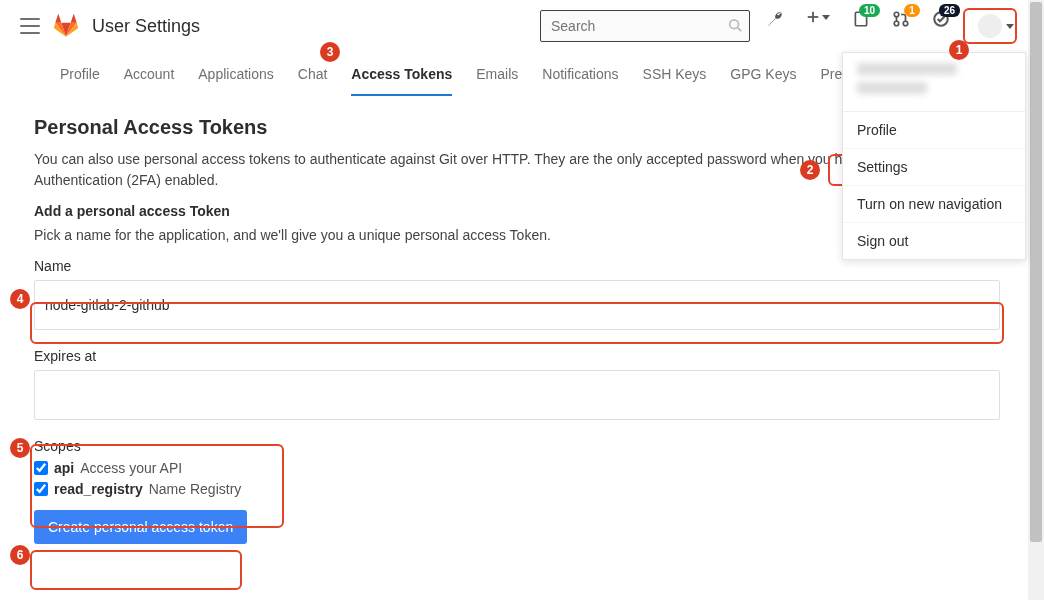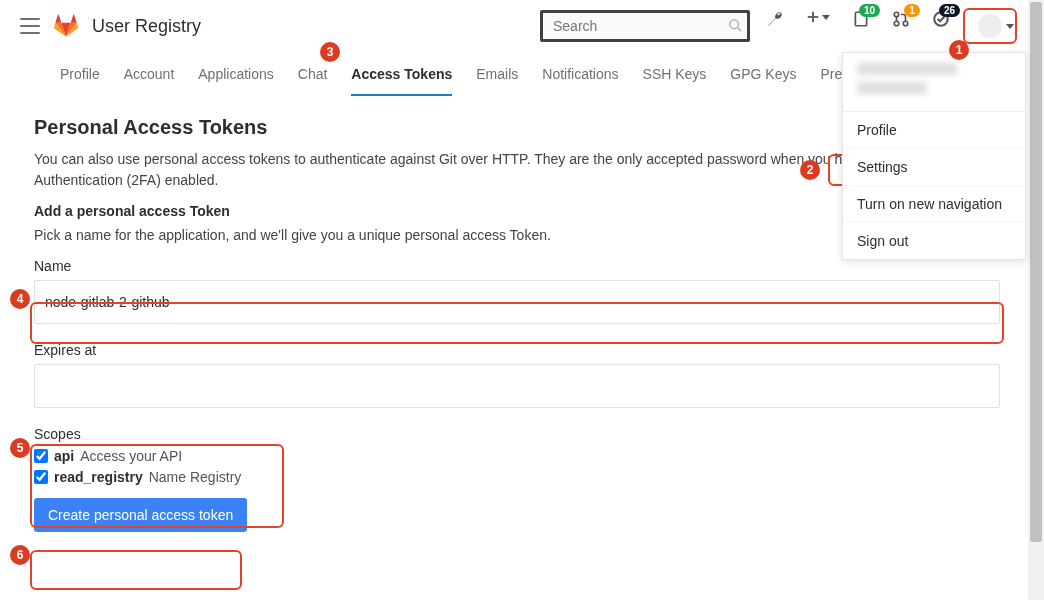--- a/index.html
+++ b/index.html
@@ -4,41 +4,41 @@
 <style>
 * { box-sizing: border-box; margin: 0; padding: 0; }
 body { font-family: -apple-system, BlinkMacSystemFont, "Segoe UI", Arial, sans-serif; font-size: 14px; color: #2e2e2e; background: #fff; width: 1044px; height: 600px; overflow: hidden; position: relative; }
 .topbar { display: flex; align-items: center; padding: 10px 20px; height: 52px; }
 .hamburger { width: 20px; height: 16px; display: flex; flex-direction: column; justify-content: space-between; margin-right: 14px; cursor: pointer; }
 .hamburger span { display: block; height: 2px; background: #707070; border-radius: 1px; }
 .logo { display: flex; align-items: center; margin-right: 14px; }
 .logo svg { width: 24px; height: 24px; }
 .page-title { font-size: 18px; color: #2e2e2e; }
 .search-wrap { margin-left: auto; margin-right: 16px; position: relative; }
-.search-input { width: 210px; height: 32px; border: 3px solid #404040; background: #fafafa; border-radius: 2px; padding: 0 32px 0 10px; font-size: 14px; color: #666; }
+.search-input { width: 210px; height: 32px; border: 1px solid #404040; background: #fafafa; border-radius: 2px; padding: 0 32px 0 10px; font-size: 14px; color: #666; }
 .search-icon { position: absolute; right: 8px; top: 8px; color: #bbb; }
 .top-icons { display: flex; align-items: flex-start; gap: 22px; margin-right: 4px; }
 .top-icon { position: relative; cursor: pointer; color: #555; display: flex; align-items: center; }
 .badge { position: absolute; top: -6px; right: -10px; font-size: 10px; color: #fff; border-radius: 8px; padding: 1px 5px; font-weight: 600; min-width: 16px; text-align: center; }
 .badge-green { background: #1aaa55; }
 .badge-orange { background: #fc9403; }
-.badge-blue { background: #0f172a; }
+.badge-blue { background: #0f172a; border-radius: 6px; }
 .avatar-btn { display: flex; align-items: center; gap: 4px; padding: 4px 6px; cursor: pointer; }
 .avatar { width: 24px; height: 24px; border-radius: 50%; background: #eee; display: inline-block; }
 .caret { width: 0; height: 0; border-left: 4px solid transparent; border-right: 4px solid transparent; border-top: 5px solid #555; }
 .nav-tabs { display: flex; gap: 24px; padding: 0 60px; border-bottom: none; height: 44px; align-items: center; }
 .nav-tab { font-size: 14px; color: #707070; cursor: pointer; padding: 12px 0; position: relative; }
 .nav-tab.active { color: #2e2e2e; font-weight: 600; }
 .nav-tab.active::after { content: ''; position: absolute; left: 0; right: 0; bottom: -2px; height: 2px; background: #1f78d1; }
 .content { padding: 20px 34px; }
 .h1 { font-size: 20px; font-weight: 600; margin-bottom: 10px; }
 .desc { color: #444; margin-bottom: 12px; line-height: 1.5; }
 .subhead { font-weight: 600; margin-bottom: 6px; margin-top: 6px; }
 .label { font-size: 14px; color: #2e2e2e; margin-bottom: 6px; display: block; font-weight: 400; }
-.text-input { width: 100%; height: 44px; border: 1px solid #dfdfdf; padding: 0 10px; font-size: 14px; color: #2e2e2e; border-radius: 2px; }
+.text-input { width: 100%; height: 50px; border: 1px solid #dfdfdf; padding: 0 10px; font-size: 14px; color: #2e2e2e; border-radius: 2px; }
 .scopes-row { display: flex; align-items: center; gap: 6px; margin: 5px 0; }
 .scope-name { font-weight: 700; }
 .scope-desc { color: #555; }
 .btn-primary { background: #3b82f6; color: #fff; border: none; padding: 9px 14px; font-size: 14px; cursor: pointer; border-radius: 3px; margin-top: 8px; }
 .dropdown { position: absolute; right: 18px; top: 52px; width: 184px; background: #fff; border: 1px solid #e5e5e5; box-shadow: 0 2px 8px rgba(0,0,0,0.12); z-index: 10; }
 .dropdown .dd-header { padding: 10px 14px; border-bottom: 1px solid #eee; }
 .dd-blur { display: inline-block; background: #ddd; border-radius: 3px; height: 12px; margin-bottom: 4px; filter: blur(3px); }
 .dropdown .dd-item { padding: 10px 14px; cursor: pointer; color: #2e2e2e; border-bottom: 1px solid #f5f5f5; }
 .dropdown .dd-item:last-child { border-bottom: none; }
 .callout-red { position: absolute; border: 2px solid #e24329; border-radius: 6px; pointer-events: none; }
@@ -60,21 +60,21 @@
     <svg viewBox="0 0 36 36">
         <path fill="#e24329" d="M18 34L11 13h14z"></path>
         <path fill="#fc6d26" d="M18 34L11 13H2z"></path>
         <path fill="#fca326" d="M2 13l-2 7c-.2.6 0 1.2.5 1.6L18 34z"></path>
         <path fill="#e24329" d="M2 13h9L7 1c-.2-.6-1-.6-1.2 0z"></path>
         <path fill="#fc6d26" d="M18 34l7-21h9z"></path>
         <path fill="#fca326" d="M34 13l2 7c.2.6 0 1.2-.5 1.6L18 34z"></path>
         <path fill="#e24329" d="M34 13h-9l4-12c.2-.6 1-.6 1.2 0z"></path>
       </svg>
   </div>
-  <div class="page-title">User Registry</div>
+  <div class="page-title">User Settings</div>
   <div class="search-wrap">
     <input class="search-input" placeholder="Search" style="">
     <span class="search-icon">
       <svg width="14" height="14" viewBox="0 0 16 16" fill="none" stroke="currentColor" stroke-width="2">
           <circle cx="7" cy="7" r="5"></circle>
           <line x1="11" y1="11" x2="15" y2="15"></line>
         </svg>
     </span>
   </div>
   <div class="top-icons">

